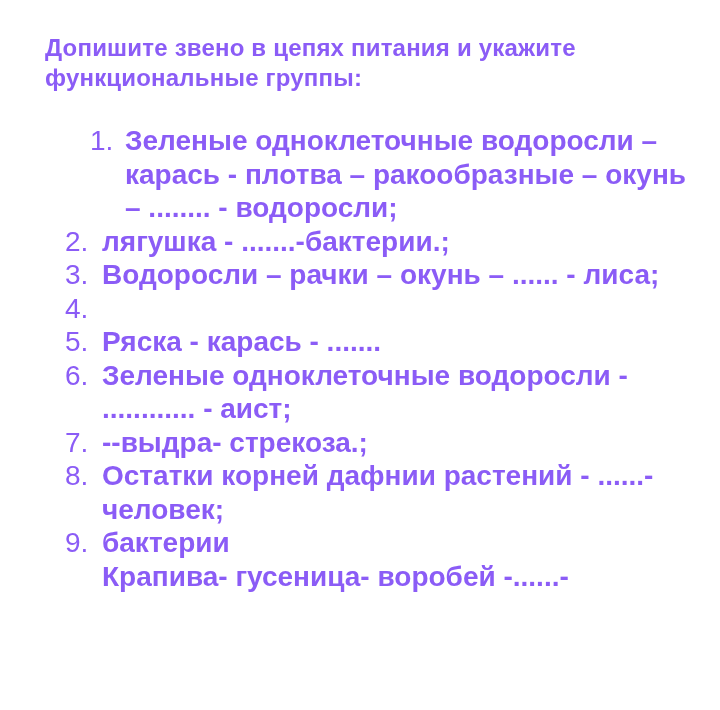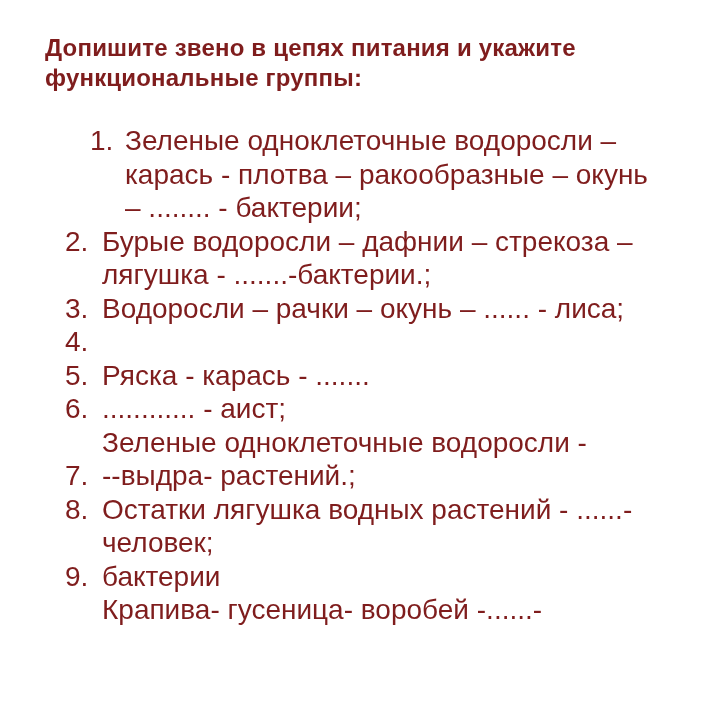--- a/index.html
+++ b/index.html
@@ -5,21 +5,21 @@
   html, body {
     margin: 0;
     padding: 0;
     background: #ffffff;
   }
   .page {
     position: relative;
     width: 720px;
     height: 710px;
     background: #ffffff;
-    color: #7f1d1d;
+    color: #8b5cf6;
     font-family: "Liberation Sans", "DejaVu Sans", sans-serif;
     overflow: hidden;
   }
   .title {
     position: absolute;
     left: 45px;
     top: 33px;
     font-size: 24px;
     line-height: 30px;
     font-weight: bold;
@@ -46,20 +46,21 @@
   }
   .item.first {
     padding-left: 90px;
   }
   .item.first .num {
     width: 35px;
     flex: 0 0 35px;
   }
   .item .txt {
     flex: 1 1 auto;
+    font-weight: bold;
   }
   .ln {
     white-space: nowrap;
   }
 </style>
 </head>
 <body>
 
 <div class="page">
 
@@ -68,28 +69,27 @@
     <div class="ln">функциональные группы:</div>
   </div>
 
   <div class="list">
 
     <div class="item first">
       <div class="num">1.</div>
       <div class="txt">
         <div class="ln">Зеленые одноклеточные водоросли –</div>
         <div class="ln">карась - плотва – ракообразные – окунь</div>
-        <div class="ln">– ........ - бактерии;</div>
+        <div class="ln">– ........ - водоросли;</div>
       </div>
     </div>
 
     <div class="item">
       <div class="num">2.</div>
       <div class="txt">
-        <div class="ln">Бурые водоросли – дафнии – стрекоза –</div>
         <div class="ln">лягушка - .......-бактерии.;</div>
       </div>
     </div>
 
     <div class="item">
       <div class="num">3.</div>
       <div class="txt">
         <div class="ln">Водоросли – рачки – окунь – ...... - лиса;</div>
       </div>
     </div>
@@ -101,36 +101,36 @@
     <div class="item">
       <div class="num">5.</div>
       <div class="txt">
         <div class="ln">Ряска - карась - .......</div>
       </div>
     </div>
 
     <div class="item">
       <div class="num">6.</div>
       <div class="txt">
+        <div class="ln">Зеленые одноклеточные водоросли -</div>
         <div class="ln">............ - аист;</div>
-        <div class="ln">Зеленые одноклеточные водоросли -</div>
       </div>
     </div>
 
     <div class="item">
       <div class="num">7.</div>
       <div class="txt">
-        <div class="ln">--выдра- растений.;</div>
+        <div class="ln">--выдра- стрекоза.;</div>
       </div>
     </div>
 
     <div class="item">
       <div class="num">8.</div>
       <div class="txt">
-        <div class="ln">Остатки лягушка водных растений - ......-</div>
+        <div class="ln">Остатки корней дафнии растений - ......-</div>
         <div class="ln">человек;</div>
       </div>
     </div>
 
     <div class="item">
       <div class="num">9.</div>
       <div class="txt">
         <div class="ln">бактерии</div>
         <div class="ln">Крапива- гусеница- воробей -......-</div>
       </div>

